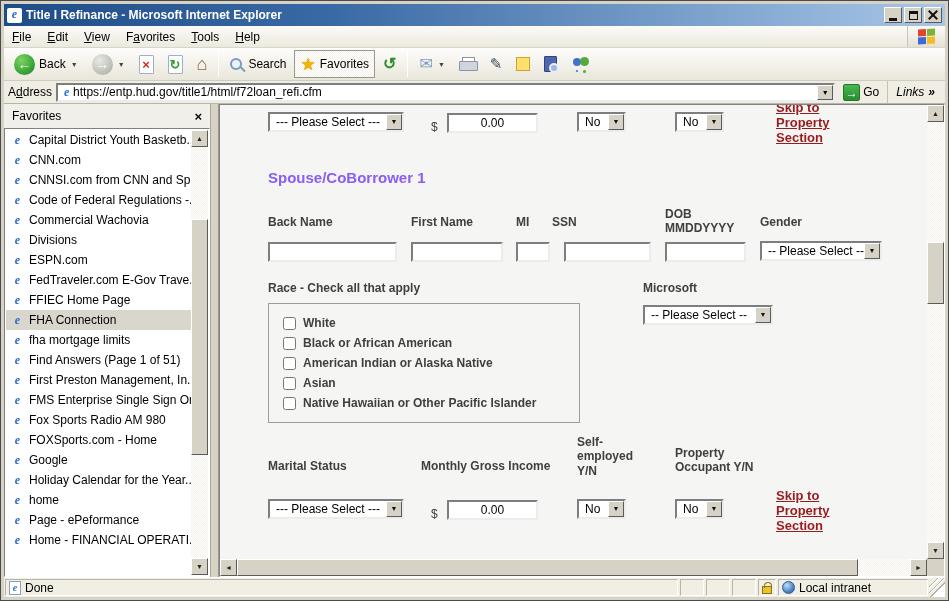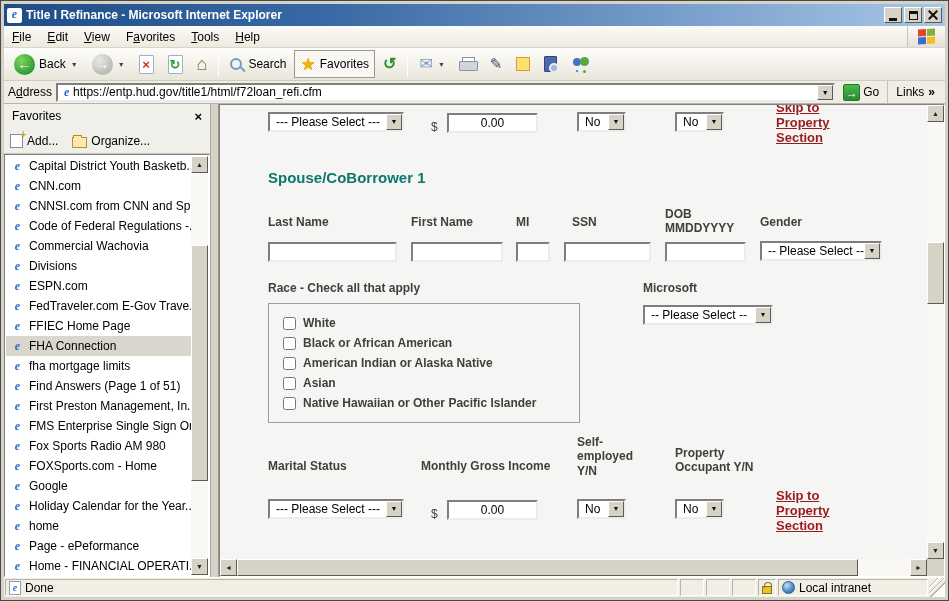--- a/index.html
+++ b/index.html
@@ -57,21 +57,21 @@
   .msgr::after { content:""; position:absolute; left:9px; top:1px; width:9px; height:9px; border-radius:50%; background:#53a93f; box-shadow:0 10px 0 -3px #53a93f; }
 
   
   .addressbar { height:23px; background:#efede4; border-bottom:1px solid #b8b5a8; display:flex; align-items:center; padding:0 4px; font-size:12px; gap:4px; flex:0 0 auto; }
   .addr-field { flex:1; height:19px; background:#fff; border:2px solid; border-color:#7e7e7e #ececec #ececec #7e7e7e; display:flex; align-items:center; padding-left:2px; }
   .favicon { width:13px; height:13px; color:#2b6fd0; font:bold italic 12px/12px "Liberation Serif",serif; text-align:center; flex:0 0 auto; }
   .addr-url { flex:1; font-size:12px; color:#000; white-space:nowrap; overflow:hidden; }
   .addr-drop { width:16px; height:15px; background:#d6d2c6; border:1px solid; border-color:#fff #5a5a5a #5a5a5a #fff; font-size:7px; text-align:center; line-height:13px; }
   .go-btn { display:flex; align-items:center; gap:3px; padding:0 4px; }
   .go-ic { width:17px; height:17px; background:linear-gradient(#49b84f,#2a8c31); border:1px solid #1c7a24; border-radius:2px; color:#fff; font:bold 12px/16px "Liberation Sans",sans-serif; text-align:center; }
-  .links-area { display:flex; align-items:center; gap:4px; border-left:1px solid #c5c2b5; padding:0 6px 0 8px; height:100%; }
+  .links-area { display:flex; align-items:center; gap:4px; border-left:1px solid #c5c2b5; padding:0 6px 0 8px; height:100%;font-style:italic; }
   .chev { font-weight:bold; font-size:12px; }
 
   
   .main { flex:1; display:flex; min-height:0; }
 
   
   .sidebar { width:207px; background:#f1efe9; display:flex; flex-direction:column; border-right:1px solid #aaa79a; }
   .fav-header { height:24px; display:flex; align-items:center; padding:0 8px; font-size:12px; color:#000; }
   .fav-close { margin-left:auto; font:bold 13px/13px "Liberation Sans",sans-serif; color:#000; }
   .fav-actions { height:26px; display:flex; align-items:center; gap:14px; padding:0 6px; border-bottom:1px solid #c8c5b8; font-size:12px; }
@@ -100,21 +100,21 @@
      background-size:2px 2px; background-position:0 0,1px 1px; }
   .hsb { position:absolute; left:0; bottom:0; right:17px; height:17px; background-color:#f3f1ea;
      background-image:linear-gradient(45deg,#fff 25%,transparent 25%,transparent 75%,#fff 75%),linear-gradient(45deg,#fff 25%,transparent 25%,transparent 75%,#fff 75%);
      background-size:2px 2px; background-position:0 0,1px 1px; }
   .hsb .sb-btn { top:0; }
   .hsb-thumb { position:absolute; top:0; left:17px; height:17px; width:calc(100% - 34px - 52px); background:#d6d2c6; border:1px solid; border-color:#fff #5a5a5a #5a5a5a #fff; }
   .sb-corner { position:absolute; right:0; bottom:0; width:17px; height:17px; background:#d6d2c6; }
 
   .abs { position:absolute; }
   .flabel { font-weight:bold; font-size:12px; color:#3f3f3c; line-height:1.2; }
-  .heading { font-weight:bold; font-size:15px; color:#0f766e; }
+  .heading { font-weight:bold; font-size:15px; color:#8b5cf6; }
   .tinput { height:20px; background:#fff; border:2px solid; border-color:#7e7e7e #ececec #ececec #7e7e7e; font:12px "Liberation Sans",sans-serif; padding:0 2px; width:100%; }
   .tinput.center { text-align:center; }
   .fakesel { height:20px; background:#fff; border:2px solid; border-color:#7e7e7e #ececec #ececec #7e7e7e; display:flex; align-items:stretch; font-size:12px; }
   .fakesel .val { flex:1; padding:1px 6px; white-space:nowrap; overflow:hidden; }
   .fakesel .sbtn { width:16px; background:#d6d2c6; border:1px solid; border-color:#fff #5a5a5a #5a5a5a #fff; font-size:7px; color:#111; text-align:center; line-height:14px; flex:0 0 auto; }
   .dollar { font-size:12px; color:#3f3f3c; }
   .skiplink { width:62px; font:bold 13px/1.15 "Liberation Sans",sans-serif; color:#991b1e; text-decoration:underline; }
   .racebox { border:1px solid #9c9c9c; }
   .cbrow { display:flex; align-items:center; gap:7px; }
   .cbrow input { width:13px; height:13px; }
@@ -238,30 +238,20 @@
     </div>
   </div>
 
   <div class="main">
 
     <div class="sidebar">
       <div class="fav-header">
         <span>Favorites</span>
         <span class="fav-close">×</span>
       </div>
-      <div class="fav-actions">
-        <span class="fav-act">
-            <span class="ico-page"></span>
-            <span>Add...</span>
-          </span>
-        <span class="fav-act">
-            <span class="ico-folder"></span>
-            <span>Organize...</span>
-          </span>
-      </div>
       <div class="fav-list">
         <div class="fav-items">
           <div class="fav-item">
               <span class="favicon">e</span>
               <span>Capital District Youth Basketb...</span>
             </div>
           <div class="fav-item">
               <span class="favicon">e</span>
               <span>CNN.com</span>
             </div>
@@ -366,24 +356,24 @@
             <span class="sbtn">▼</span>
         </div>
         <div class="fakesel abs" style="left:455px;top:7px;width:49px">
           <span class="val">No</span>
             <span class="sbtn">▼</span>
         </div>
         <a class="skiplink abs" style="left:556px;top:-4px">Skip to Property Section</a>
 
         <div class="heading abs" style="left:48px;top:64px">Spouse/CoBorrower 1</div>
 
-        <span class="flabel abs" style="left:48px;top:110px">Last Name</span>
+        <span class="flabel abs" style="left:48px;top:110px">Back Name</span>
         <span class="flabel abs" style="left:191px;top:110px">First Name</span>
         <span class="flabel abs" style="left:296px;top:110px">MI</span>
-        <span class="flabel abs" style="left:352px;top:110px">SSN</span>
+        <span class="flabel abs" style="left:332px;top:110px">SSN</span>
         <span class="flabel abs" style="left:445px;top:102px;width:80px">DOB MMDDYYYY</span>
         <span class="flabel abs" style="left:540px;top:110px">Gender</span>
 
         <input class="tinput abs" style="left: 48px; top: 137px; width: 129px;">
         <input class="tinput abs" style="left: 191px; top: 137px; width: 92px;">
         <input class="tinput abs" style="left: 296px; top: 137px; width: 34px;">
         <input class="tinput abs" style="left: 344px; top: 137px; width: 87px;">
         <input class="tinput abs" style="left: 445px; top: 137px; width: 81px;">
         <div class="fakesel abs" style="left:540px;top:136px;width:122px">
           <span class="val">-- Please Select --</span>

